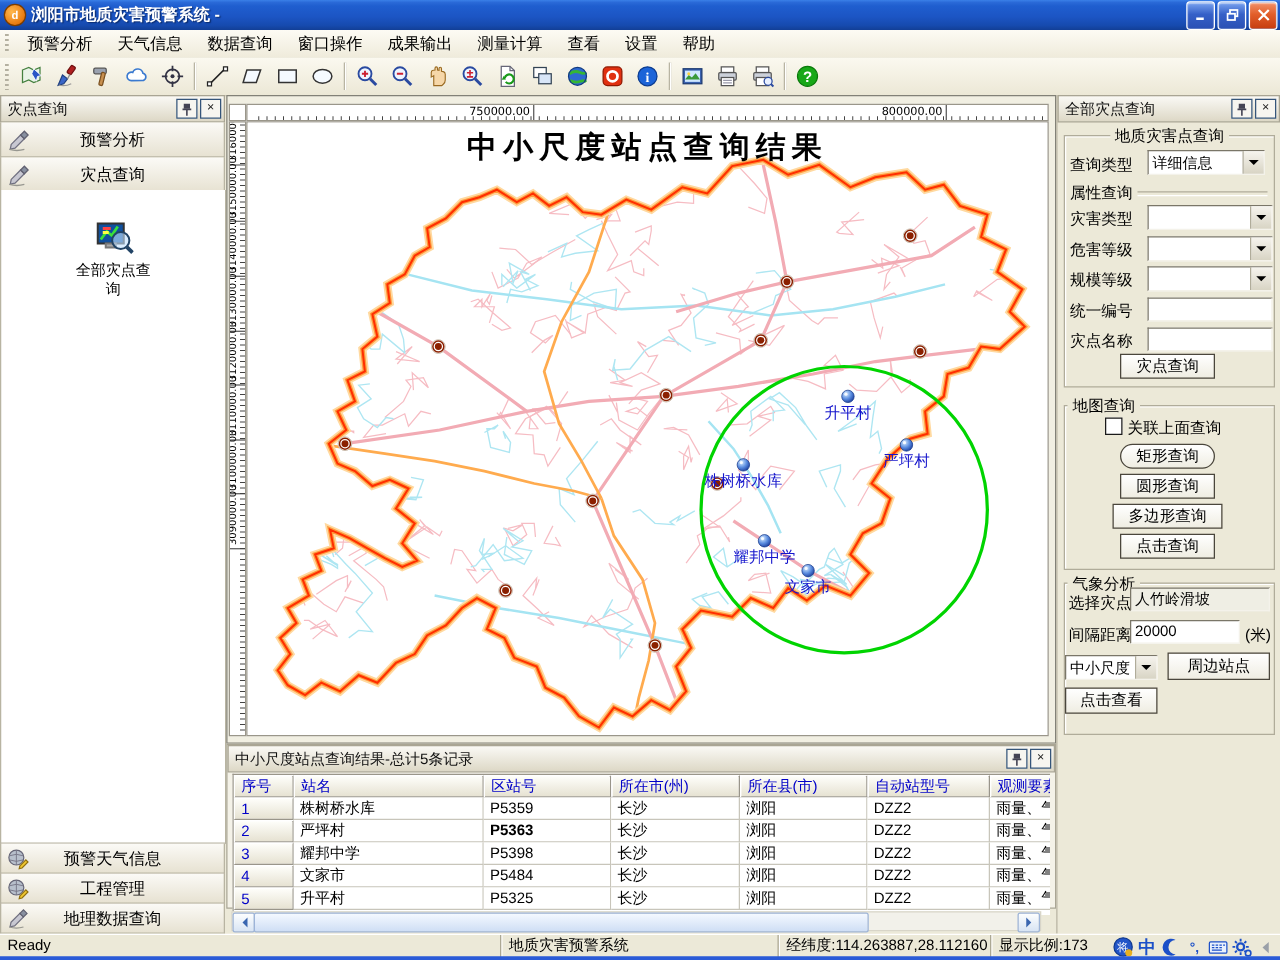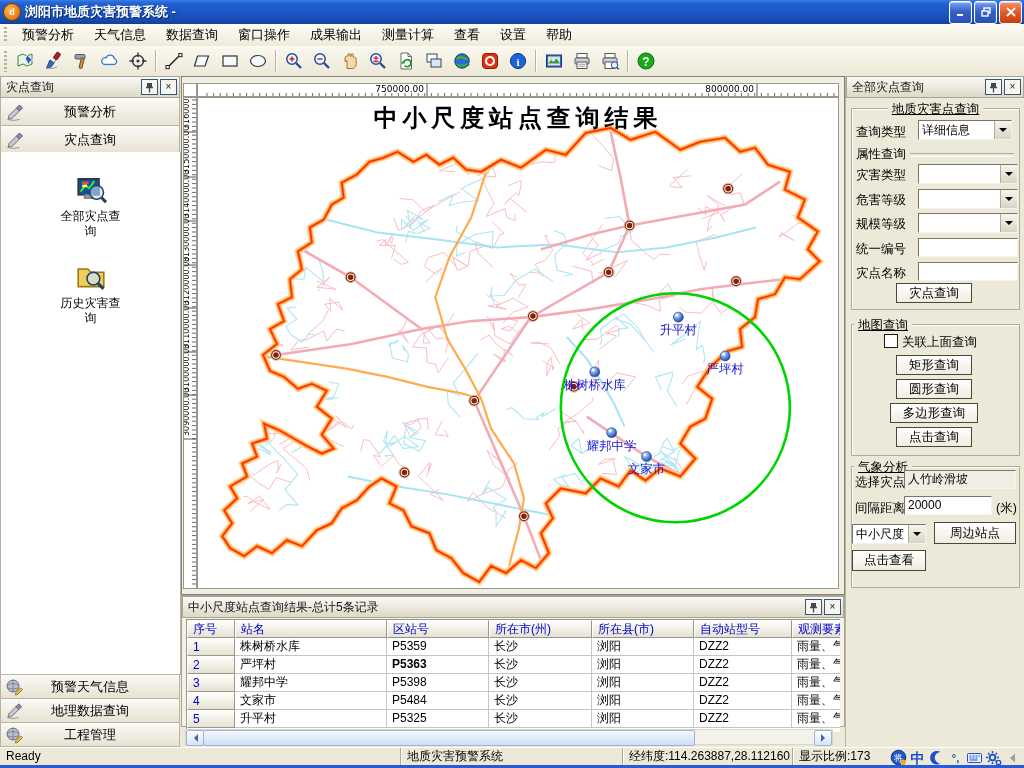--- a/index.html
+++ b/index.html
@@ -77,21 +77,21 @@
     background:linear-gradient(180deg,#fdfefe,#d8e4f4);display:flex;align-items:center;justify-content:center;}
   .sb-thumb{position:absolute;top:0;height:14px;border:1px solid #9db4d8;border-radius:2px;
     background:linear-gradient(180deg,#f4f9ff,#cfdef5);}
   .arrow{width:0;height:0;border:4px solid transparent;}
   .arrow.left{border-right-color:#3a66b0;margin-left:-3px;}
   .arrow.right{border-left-color:#3a66b0;margin-left:3px;}
   
   #rightpanel{position:absolute;left:845px;top:76px;width:179px;height:671px;background:#ECE9D8;
     border-left:1px solid #b8b4a2;box-sizing:border-box;}
   .gbox{position:absolute;border:1px solid #b0ac9a;box-shadow:inset 1px 1px 0 #fff;}
-  .gbox-legend{position:absolute;top:-8px;background:#ECE9D8;padding:0 4px;font-size:12.5px;color:#000;white-space:nowrap;text-decoration:underline;}
+  .gbox-legend{position:absolute;top:-8px;background:#ECE9D8;padding:0 4px;font-size:12.5px;color:#000;white-space:nowrap;}
   .rp-label{position:absolute;font-size:12.5px;color:#000;white-space:nowrap;}
   .combo{position:absolute;height:20px;background:#fff;border:1px solid;border-color:#7a7668 #f4f2ea #f4f2ea #7a7668;
     box-sizing:border-box;display:flex;}
   .combo .cval{flex:1;font-size:12px;line-height:18px;padding-left:3px;overflow:hidden;white-space:nowrap;}
   .combo .cbtn{width:16px;background:linear-gradient(180deg,#f6f4ee,#d8d4c4);border-left:1px solid #b0ac9a;
     display:flex;align-items:center;justify-content:center;}
   .combo .cbtn i{width:0;height:0;border:4px solid transparent;border-top-color:#000;margin-top:4px;}
   .tinput{position:absolute;height:19px;background:#fff;border:1px solid;border-color:#7a7668 #f4f2ea #f4f2ea #7a7668;
     box-sizing:border-box;font-size:12px;line-height:17px;padding-left:3px;}
   .xbtn{position:absolute;background:linear-gradient(180deg,#fff,#EFEDE2);border:1px solid #4a463c;
@@ -338,53 +338,45 @@
             <rect x="2" y="3" width="13" height="10" fill="#10509e" stroke="#333"></rect>
             <path d="M3.5 11 l3-4 2.5 2 3-4.5" stroke="#3adf3a" stroke-width="1.4" fill="none"></path>
             <path d="M4.5 5.5 h4" stroke="#f44" stroke-width="1.6"></path>
             <path d="M4.5 7.5 h3" stroke="#ff4" stroke-width="1.6"></path>
             <rect x="6" y="13" width="5" height="2" fill="#aaa" stroke="#777"></rect>
             <circle cx="13.5" cy="11.5" r="4.3" fill="rgba(195,226,255,.6)" stroke="#246"></circle>
             <path d="M16.6 14.8 l2.8 2.8" stroke="#246" stroke-width="1.9"></path>
           </svg>
           <div class="lp-label">全部灾点查询</div>
         </div>
-        <div class="lp-item">
-          <svg width="32" height="32" viewBox="0 0 20 20">
-            <path d="M2 5 h6 l2 2 h8 v9 H2 z" fill="#f2cf5a" stroke="#9a7a10"></path>
-            <circle cx="11.5" cy="11" r="4" fill="rgba(200,230,255,.65)" stroke="#246"></circle>
-            <path d="M14.4 14 l3.4 3.4" stroke="#246" stroke-width="1.9"></path>
-          </svg>
-          <div class="lp-label">历史灾害查询</div>
-        </div>
       </div>
     <div id="lp-bottom">
         <div class="acc-bar" style="height: 23px;">
           <div class="acc-icon"><svg width="19" height="19" viewBox="0 0 20 20">
               <circle cx="8.5" cy="9.5" r="6.3" fill="#b8c0cc" stroke="#667"></circle>
               <path d="M2.8 8 q5.7 -2.4 11.4 0 M2.8 11.5 q5.7 2.4 11.4 0 M8.5 3.2 v12.6" stroke="#778" fill="none" stroke-width=".8"></path>
               <path d="M11.5 16.5 l5 -5 1.8 1.8 -5 5 -2.4.6z" fill="#f0c830" stroke="#907010"></path>
             </svg></div>
           <div class="acc-label">预警天气信息</div>
         </div>
         <div class="acc-bar" style="height: 23px;">
           <div class="acc-icon"><svg width="19" height="19" viewBox="0 0 20 20">
+              <circle cx="8.5" cy="9.5" r="6.3" fill="#b8c0cc" stroke="#667"></circle>
+              <path d="M2.8 8 q5.7 -2.4 11.4 0 M2.8 11.5 q5.7 2.4 11.4 0 M8.5 3.2 v12.6" stroke="#778" fill="none" stroke-width=".8"></path>
+              <path d="M11.5 16.5 l5 -5 1.8 1.8 -5 5 -2.4.6z" fill="#f0c830" stroke="#907010"></path>
+            </svg></div>
+          <div class="acc-label">工程管理</div>
+        </div>
+        <div class="acc-bar" style="height: 23px;">
+          <div class="acc-icon"><svg width="19" height="19" viewBox="0 0 20 20">
               <path d="M4 13.5 l7.5 -7.5 3 3 -7.5 7.5 -3.8.8z" fill="#c8c8d2" stroke="#707080"></path>
               <path d="M11.5 6 l3 -3 3 3 -3 3z" fill="#8890a0" stroke="#606070"></path>
               <path d="M2.5 17.5 q6 1.8 12 0" stroke="#979790" fill="none"></path>
             </svg></div>
           <div class="acc-label">地理数据查询</div>
-        </div>
-        <div class="acc-bar" style="height: 23px;">
-          <div class="acc-icon"><svg width="19" height="19" viewBox="0 0 20 20">
-              <circle cx="8.5" cy="9.5" r="6.3" fill="#b8c0cc" stroke="#667"></circle>
-              <path d="M2.8 8 q5.7 -2.4 11.4 0 M2.8 11.5 q5.7 2.4 11.4 0 M8.5 3.2 v12.6" stroke="#778" fill="none" stroke-width=".8"></path>
-              <path d="M11.5 16.5 l5 -5 1.8 1.8 -5 5 -2.4.6z" fill="#f0c830" stroke="#907010"></path>
-            </svg></div>
-          <div class="acc-label">工程管理</div>
         </div>
       </div>
   </div>
 
   <div id="mapdoc">
     <div id="rcorner"></div>
     <div id="hruler"><svg width="640" height="12" viewBox="0 0 640 12">
           <line x1="9" y1="9" x2="9" y2="12" stroke="#444" stroke-width="0.8"></line>
           <line x1="15.6" y1="9" x2="15.6" y2="12" stroke="#444" stroke-width="0.8"></line>
           <line x1="22.2" y1="9" x2="22.2" y2="12" stroke="#444" stroke-width="0.8"></line>
@@ -997,21 +989,21 @@
         <div class="tinput" style="left: 72px; top: 186px; width: 100px;"></div>
       </div>
     <div class="xbtn" style="left:50px;top:207px;width:76px;height:20px;">灾点查询</div>
 
     <div class="gbox" style="left:5px;top:248px;width:167px;height:130px;">
       <span class="gbox-legend" style="left:2px;">地图查询</span>
     </div>
     <div class="cbox" style="left:38px;top:258px;"></div>
     <div class="rp-label" style="left:56px;top:258px;text-align:center;">关联上面查询</div>
     <div id="rp-mapbtns">
-        <div class="xbtn" style="left: 50px; top: 279px; width: 76px; height: 20px;">矩形查询</div>
+        <div class="xbtn" style="left: 50px; top: 279px; width: 76px; height: 20px; border-radius: 10px;">矩形查询</div>
         <div class="xbtn" style="left: 50px; top: 303px; width: 76px; height: 20px;">圆形查询</div>
         <div class="xbtn" style="left: 44px; top: 327px; width: 88px; height: 20px;">多边形查询</div>
         <div class="xbtn" style="left: 50px; top: 351px; width: 76px; height: 20px;">点击查询</div>
       </div>
 
     <div class="gbox" style="left:5px;top:390px;width:167px;height:120px;">
       <span class="gbox-legend" style="left:2px;">气象分析</span>
     </div>
     <div class="rp-label" style="left:9px;top:398px;">选择灾点</div>
     <div class="tinput" style="left:58px;top:394px;width:112px;background:#EFEEE4;">人竹岭滑坡</div>

